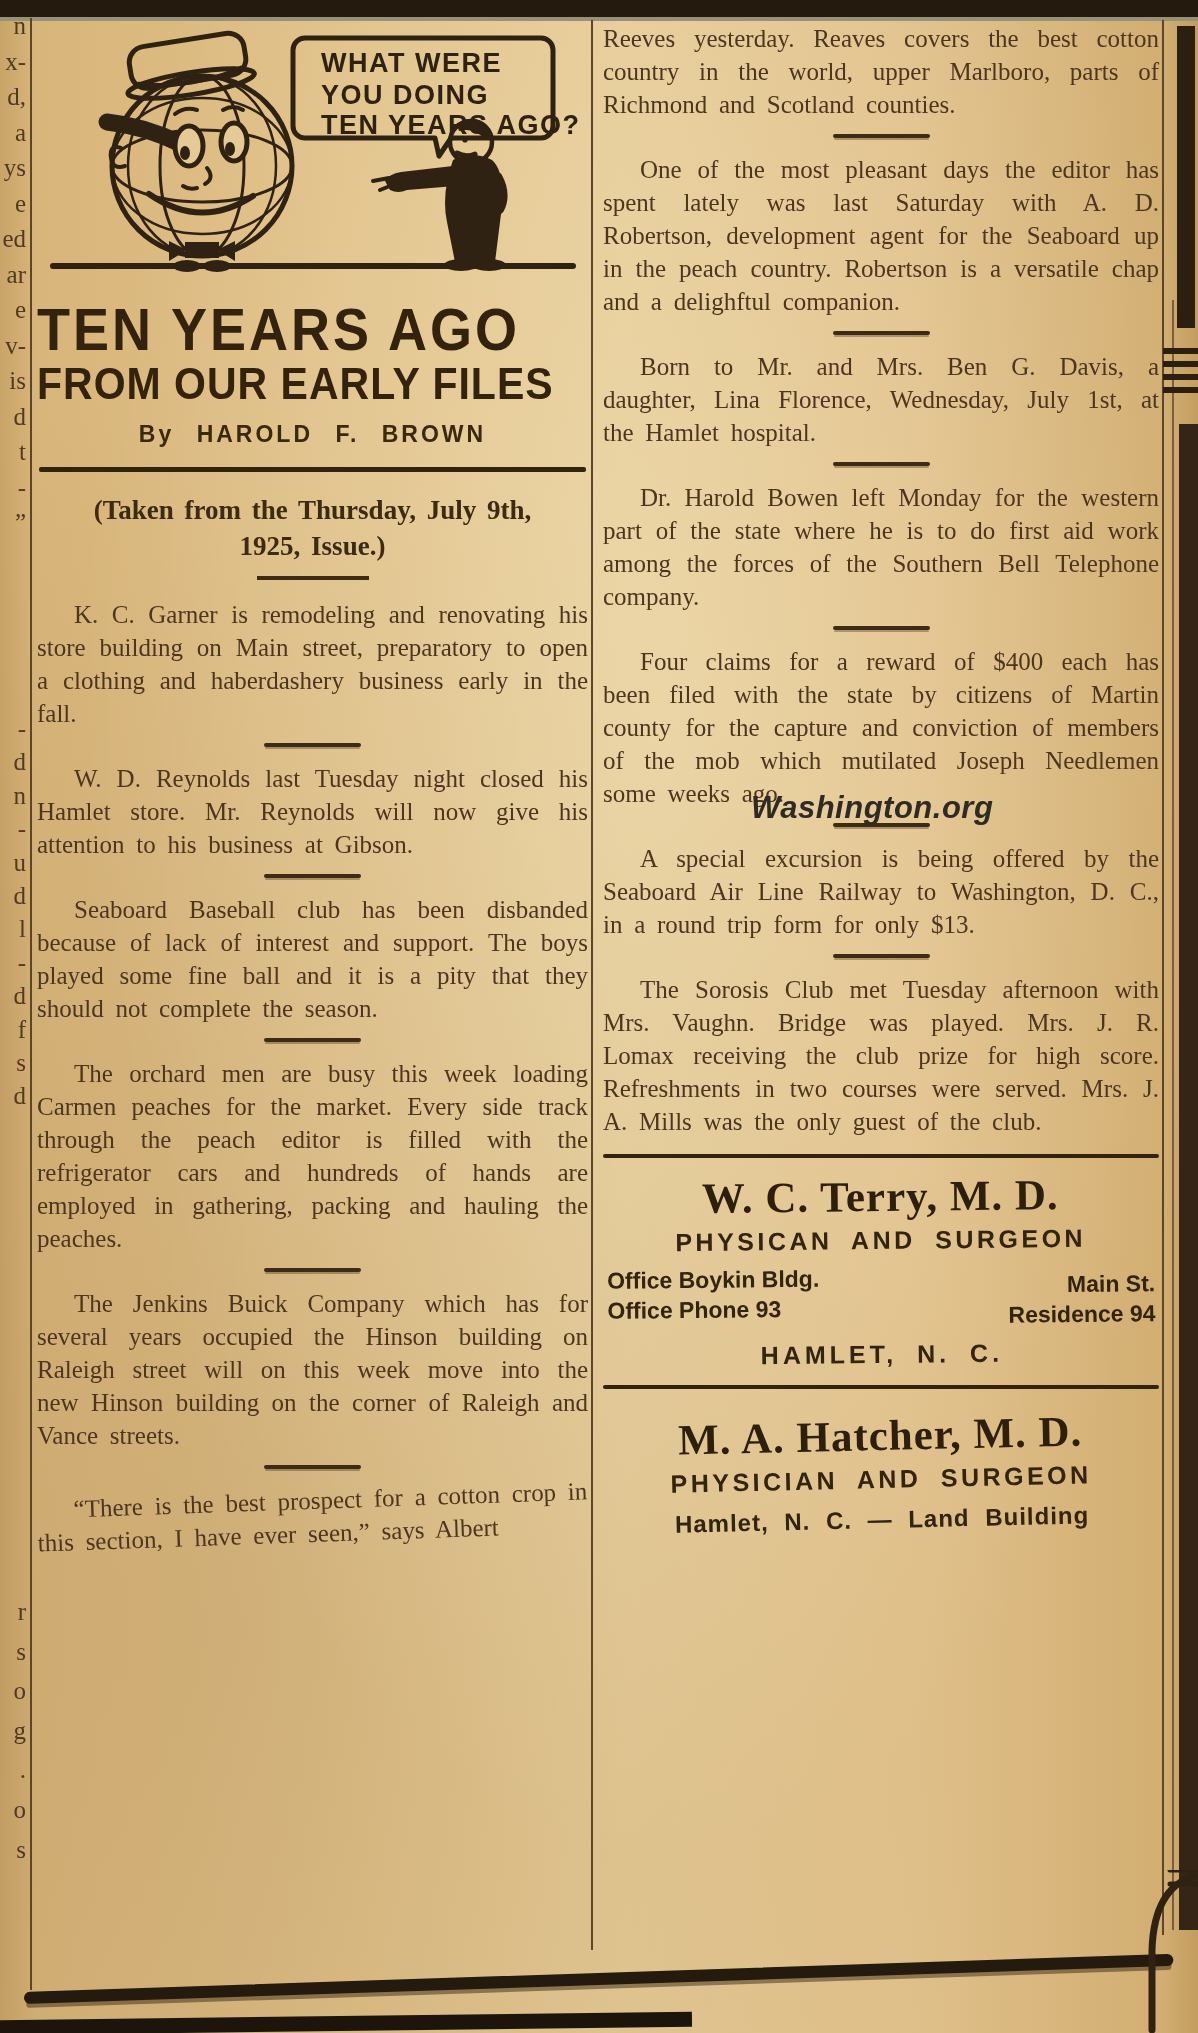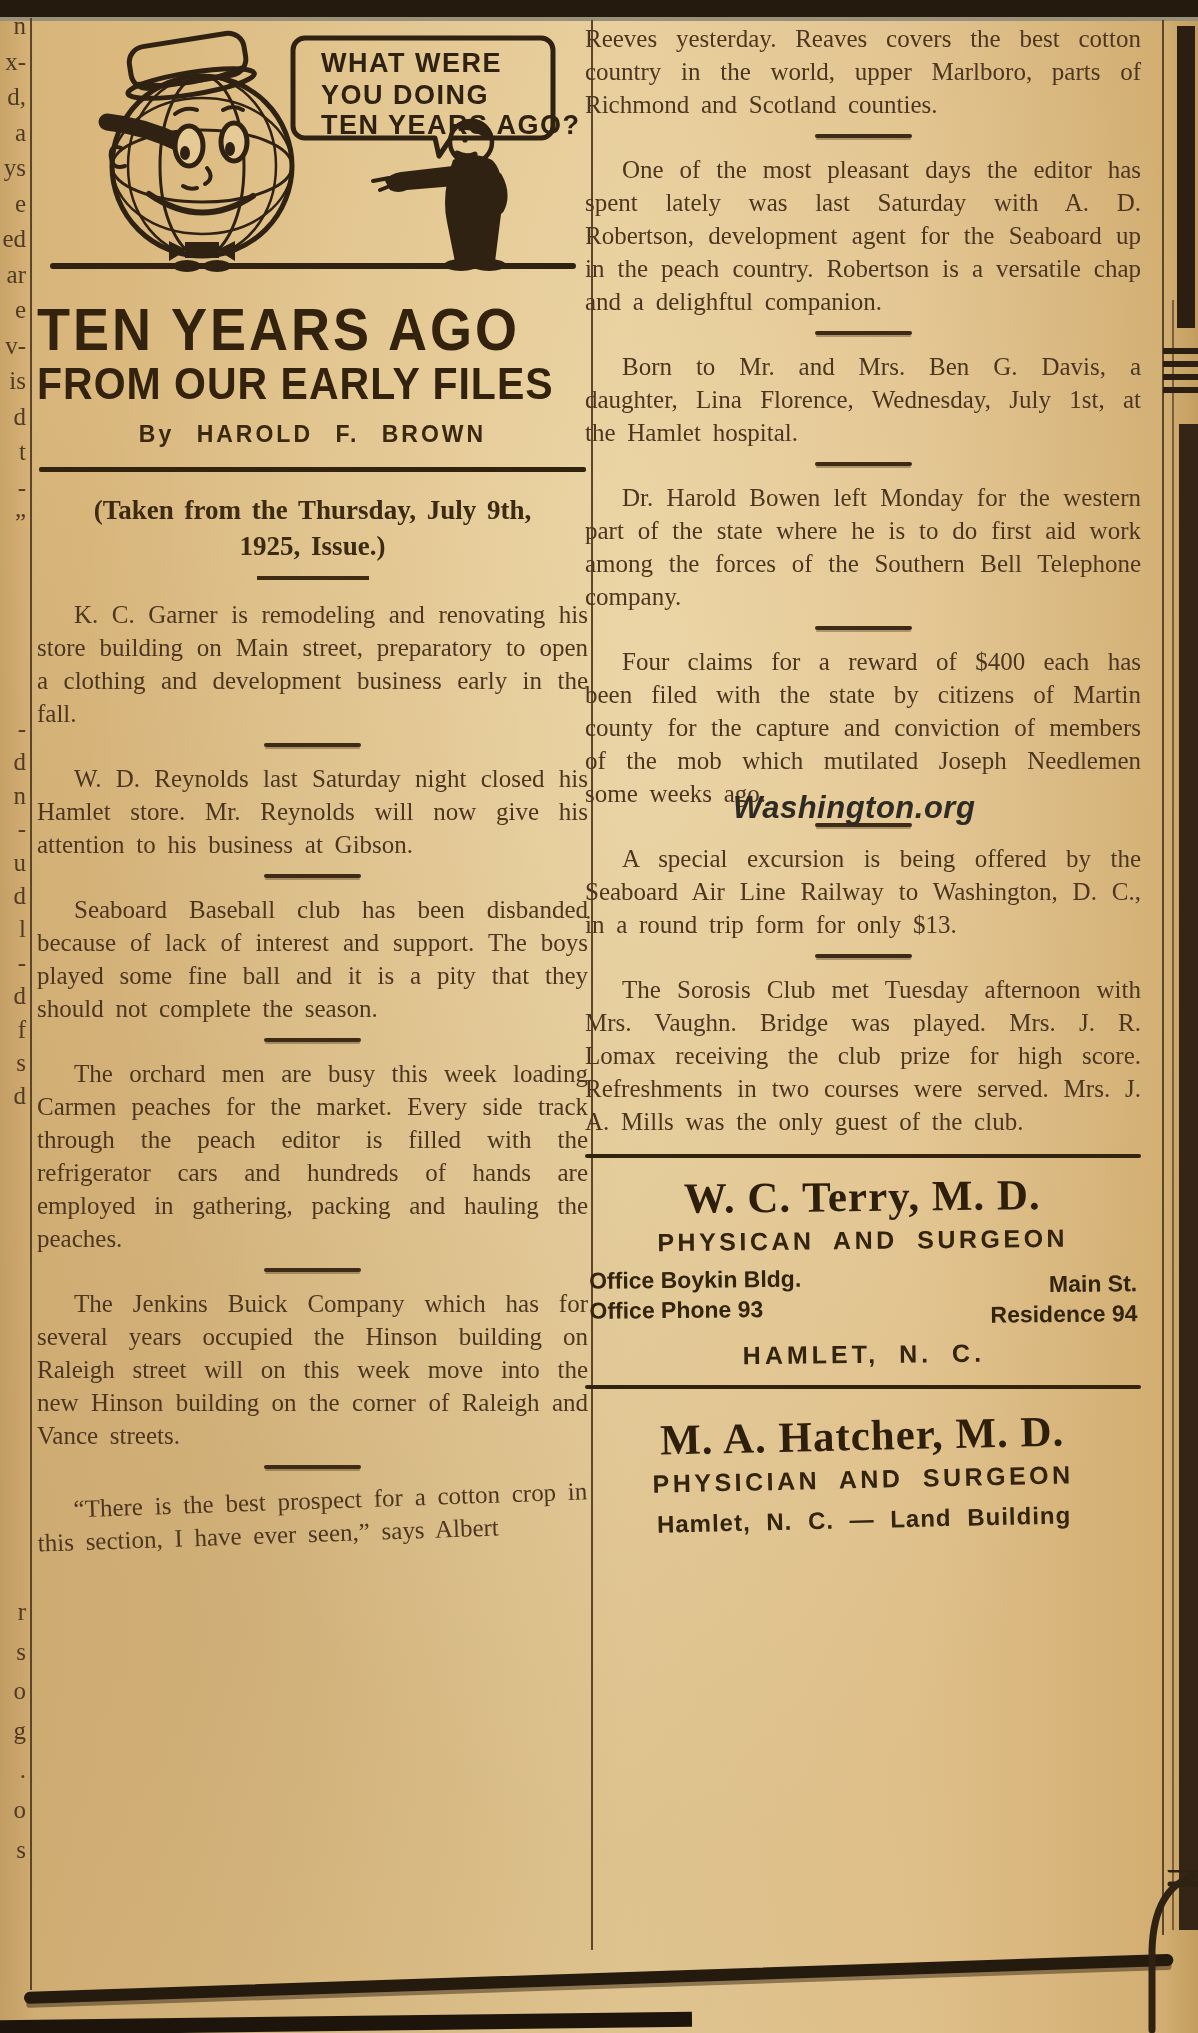--- a/index.html
+++ b/index.html
@@ -28,21 +28,21 @@
   .bottom-bar-b{position:absolute;left:-8px;top:2016px;width:700px;height:15px;background:#1d140b;transform:rotate(-.7deg);}
   .corner-curve{position:absolute;left:1140px;top:1870px;}
   
   .lmargin{position:absolute;left:0;width:26px;text-align:right;font:25px/35.5px "Liberation Serif",serif;
     color:#503a22;white-space:pre-line;}
   .lmargin.b2{line-height:33.4px;}
   .lmargin.b3{line-height:39.6px;}
   
   .col{position:absolute;top:22px;}
   .col-left{left:37px;width:551px;}
-  .col-right{left:585px;width:556px;}
+  .col-right{left:603px;width:556px;}
   .para{font:25px/33px "Liberation Serif",serif;color:#4c3620;text-align:justify;text-indent:37px;
     word-spacing:5.5px;margin:0 0 0 0;}
   .para.noindent{text-indent:0;}
   .sep{width:97px;height:4px;background:#3d2b16;margin:13px auto 15px auto;border-radius:2px;
     box-shadow:0 3px 0 -1px rgba(61,43,22,.35);}
   .rule-wide{height:4px;background:#32230f;margin:16px 0 14px 0;border-radius:2px;}
   .rule-wide.dbl{box-shadow:0 7px 0 -3px #32230f;margin-bottom:22px;}
   
   .cartoon-wrap{margin:4px 10px 2px 0;}
   .title1{font:700 54px/1.04 "Liberation Sans",sans-serif;color:#33220e;letter-spacing:3px;
@@ -193,23 +193,23 @@
       </svg>
     </div>
 
     <div class="title1">TEN YEARS AGO</div>
     <div class="title2">FROM OUR EARLY FILES</div>
     <div class="byline">By HAROLD F. BROWN</div>
     <div class="mast-rule"></div>
     <div class="intro-note">(Taken from the Thursday, July 9th, 1925, Issue.)</div>
     <div class="intro-sep"></div>
 
-    <p class="para">K. C. Garner is remodeling and renovating his store building on Main street, preparatory to open a clothing and development business early in the fall.</p>
-    <div class="sep"></div>
-    <p class="para">W. D. Reynolds last Saturday night closed his Hamlet store. Mr. Reynolds will now give his attention to his business at Gibson.</p>
+    <p class="para">K. C. Garner is remodeling and renovating his store building on Main street, preparatory to open a clothing and haberdashery business early in the fall.</p>
+    <div class="sep"></div>
+    <p class="para">W. D. Reynolds last Tuesday night closed his Hamlet store. Mr. Reynolds will now give his attention to his business at Gibson.</p>
     <div class="sep"></div>
     <p class="para">Seaboard Baseball club has been disbanded because of lack of interest and support. The boys played some fine ball and it is a pity that they should not complete the season.</p>
     <div class="sep"></div>
     <p class="para">The orchard men are busy this week loading Carmen peaches for the market. Every side track through the peach editor is filled with the refrigerator cars and hundreds of hands are employed in gathering, packing and hauling the peaches.</p>
     <div class="sep"></div>
     <p class="para">The Jenkins Buick Company which has for several years occupied the Hinson building on Raleigh street will on this week move into the new Hinson building on the corner of Raleigh and Vance streets.</p>
     <div class="sep"></div>
     <p class="para tilt-l">“There is the best prospect for a cotton crop in this section, I have ever seen,” says Albert</p>
   </div>
 

